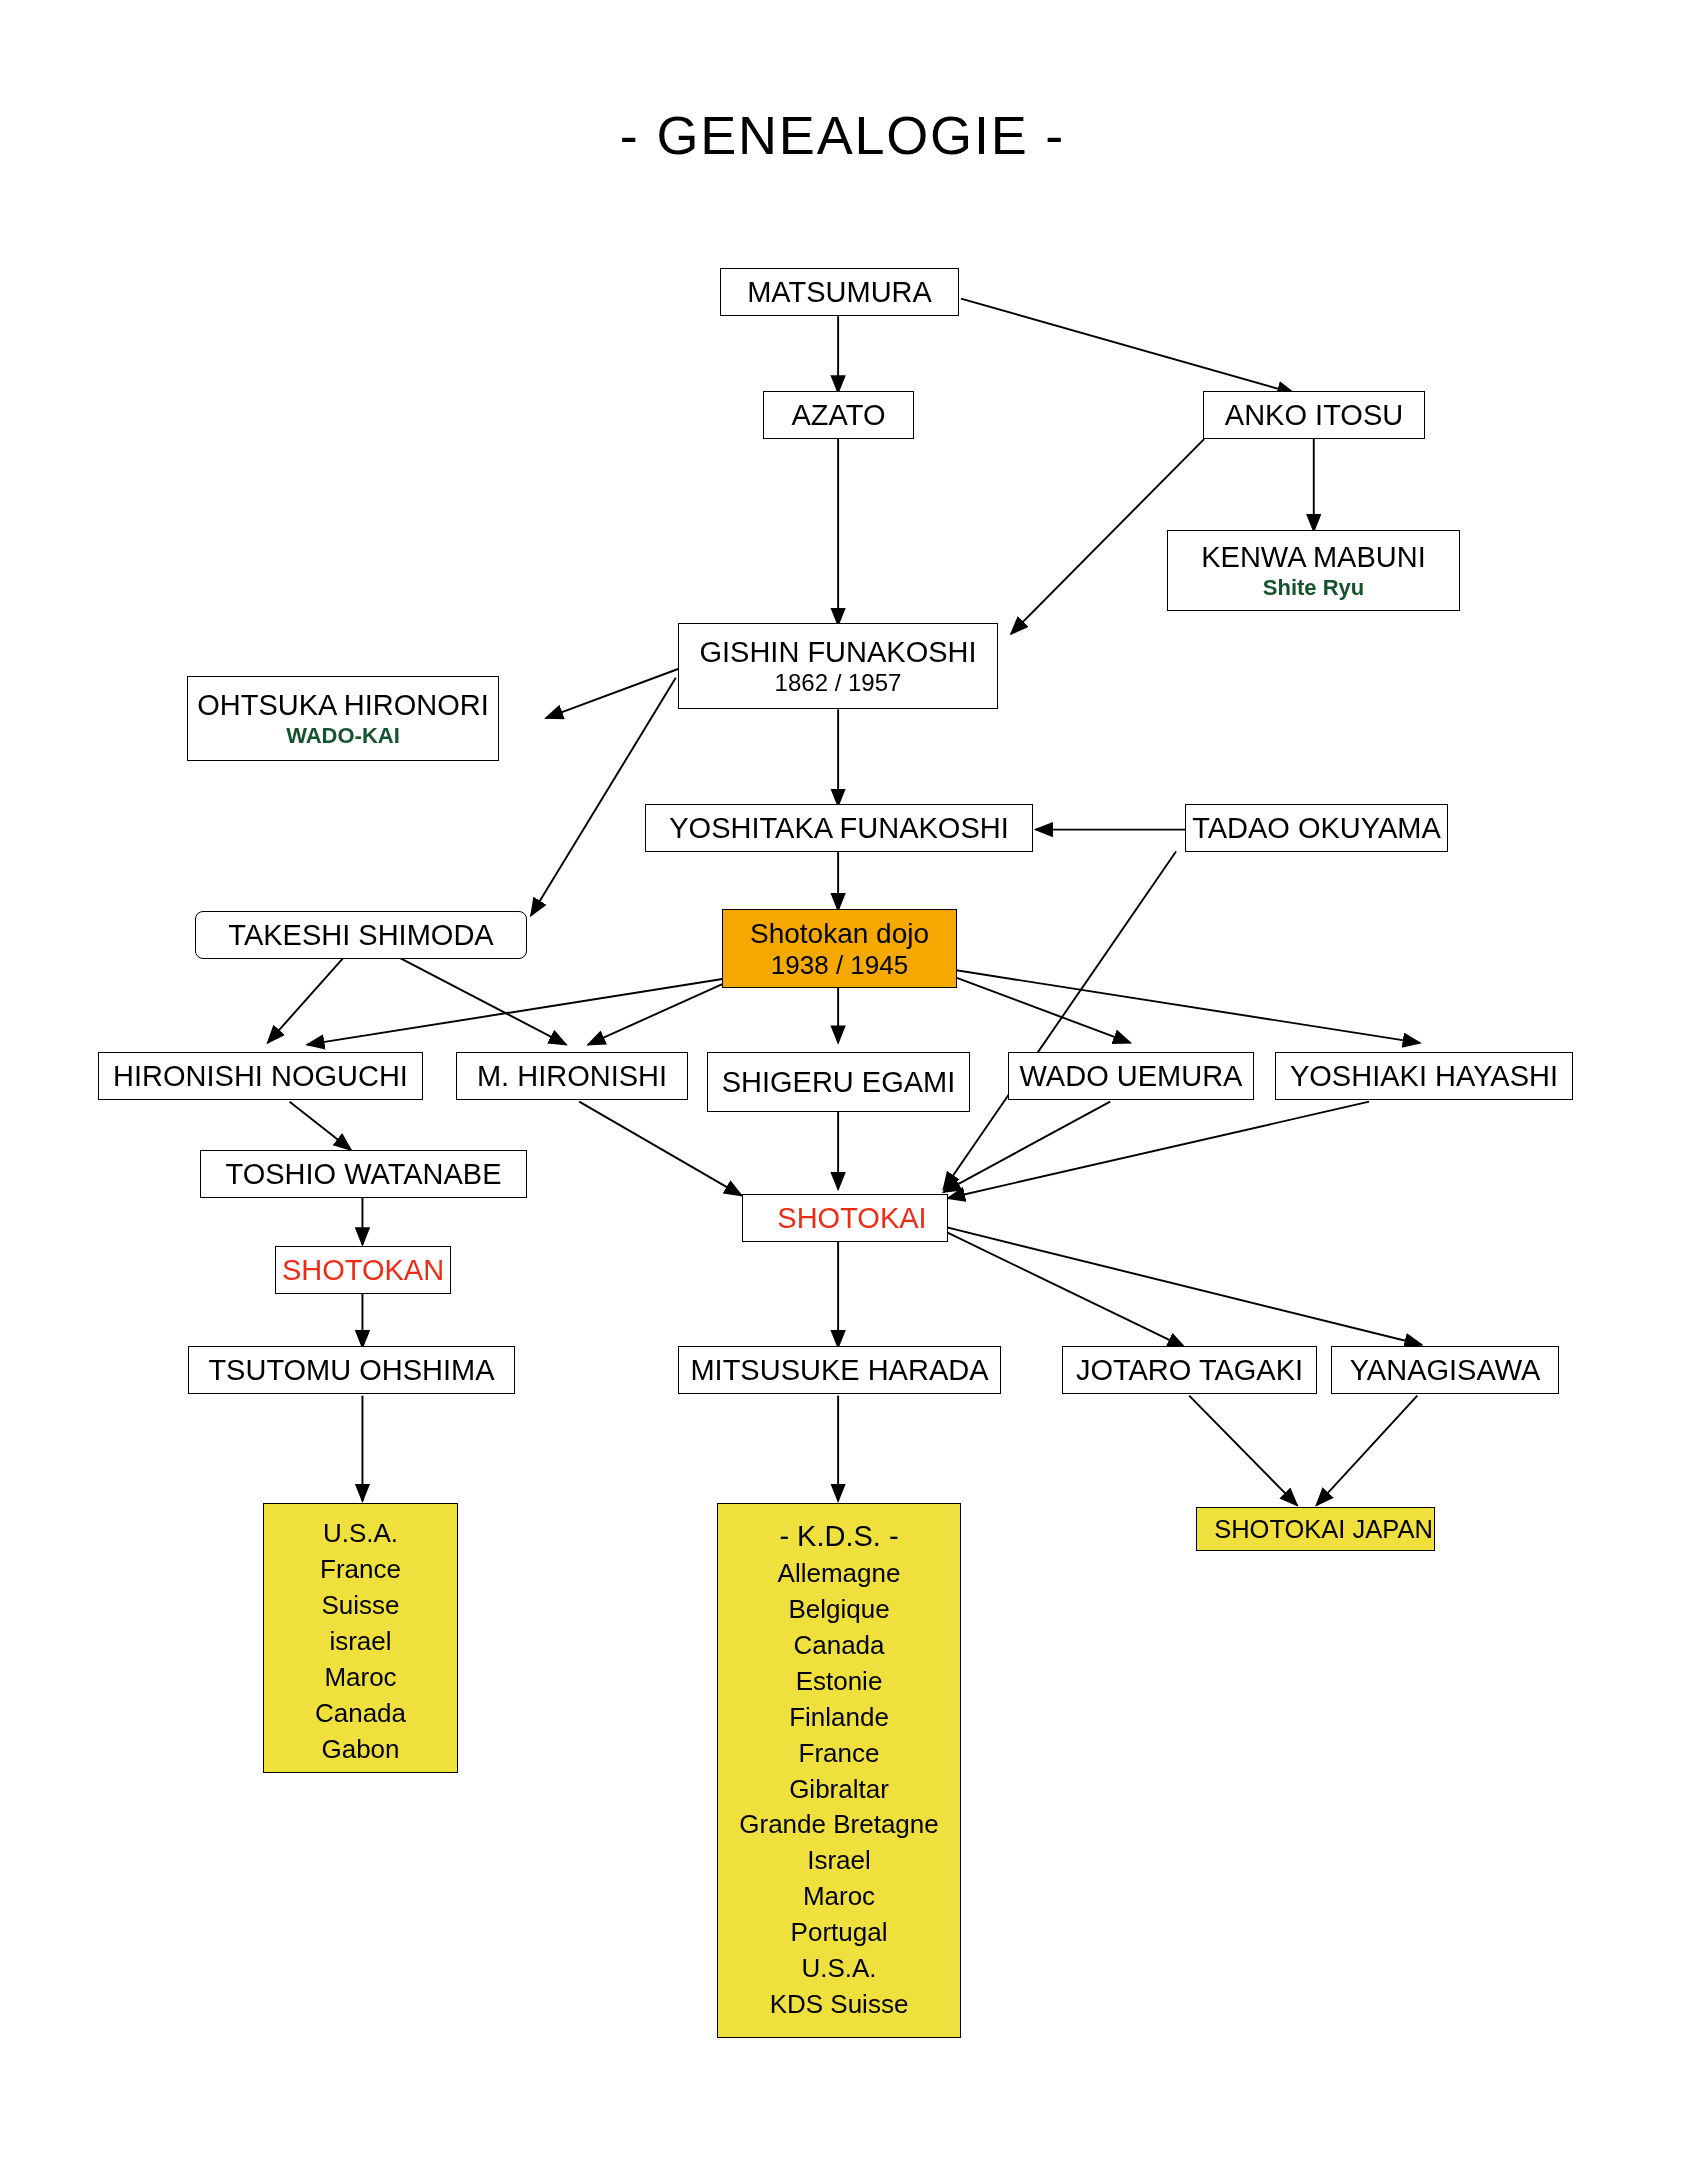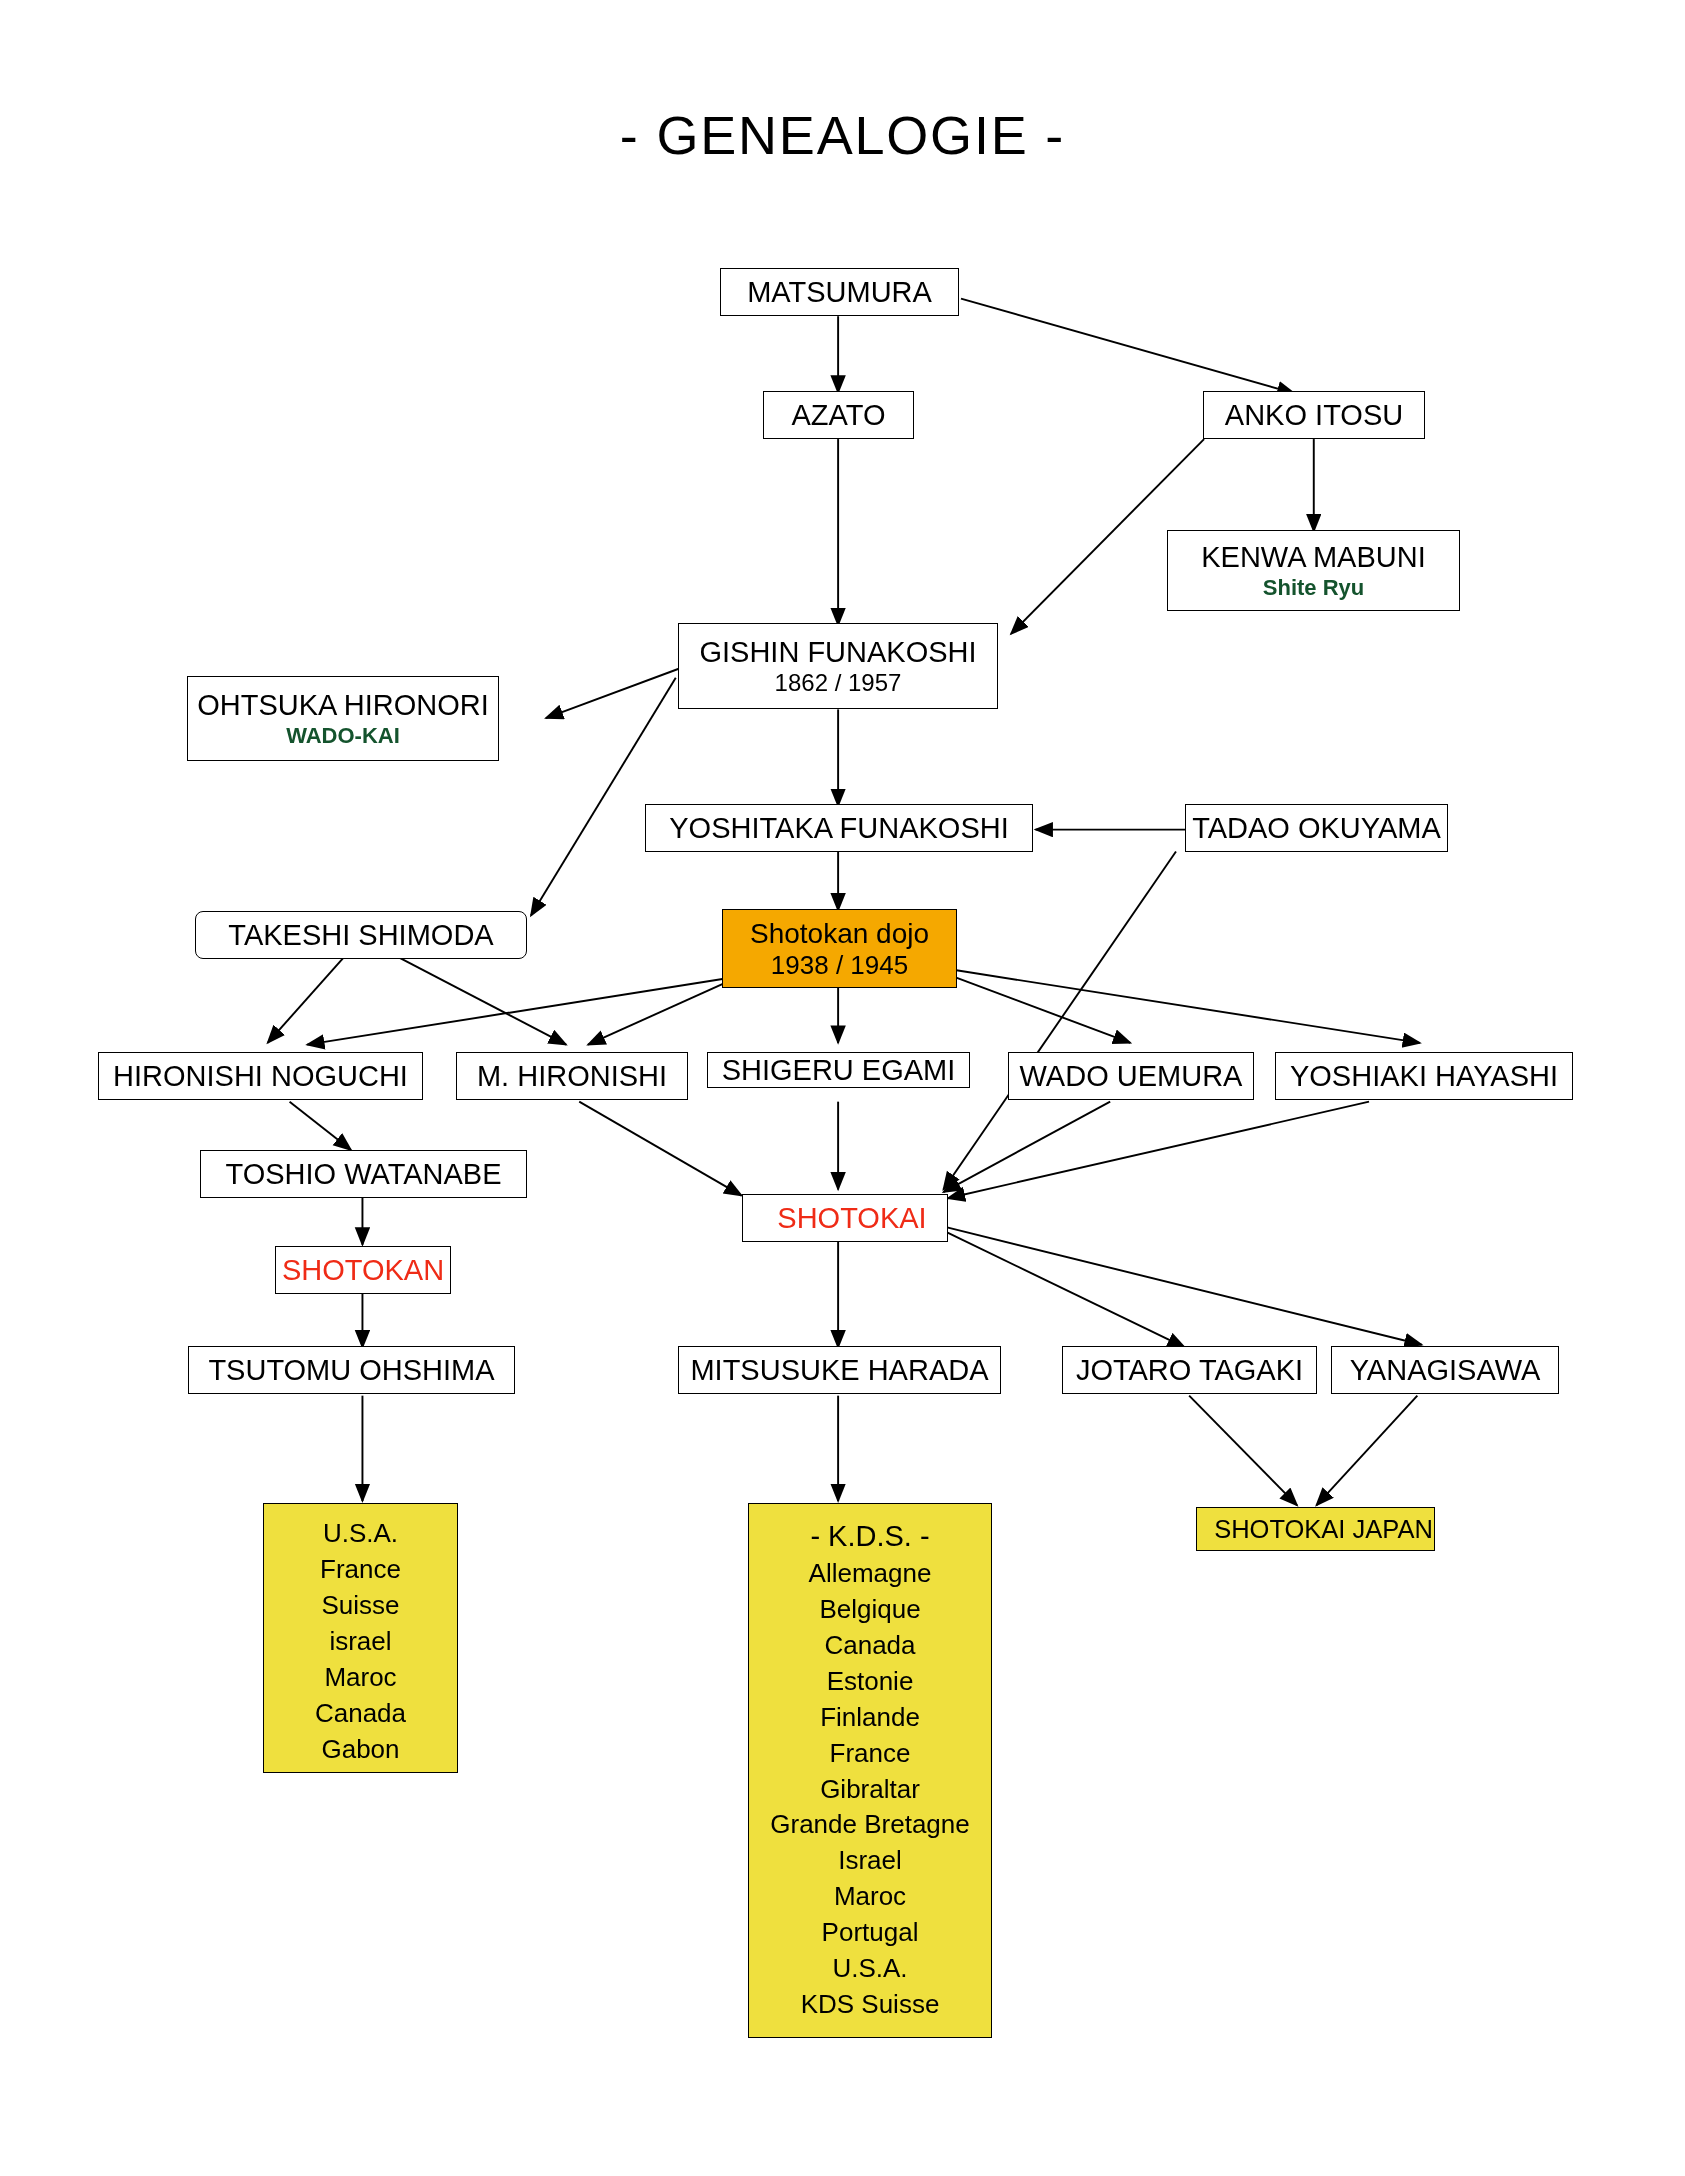--- a/index.html
+++ b/index.html
@@ -153,21 +153,21 @@
   </div>
 
   <div class="node" style="left:98px;top:1052px;width:325px;height:48px;">
     <span class="nm">HIRONISHI NOGUCHI</span>
   </div>
 
   <div class="node" style="left:456px;top:1052px;width:232px;height:48px;">
     <span class="nm">M. HIRONISHI</span>
   </div>
 
-  <div class="node" style="left:707px;top:1052px;width:263px;height:36px;">
+  <div class="node" style="left:707px;top:1052px;width:263px;height:60px;">
     <span class="nm">SHIGERU EGAMI</span>
   </div>
 
   <div class="node" style="left:1008px;top:1052px;width:246px;height:48px;">
     <span class="nm">WADO UEMURA</span>
   </div>
 
   <div class="node" style="left:1275px;top:1052px;width:298px;height:48px;">
     <span class="nm">YOSHIAKI HAYASHI</span>
   </div>
@@ -203,21 +203,21 @@
   <div class="listbox" style="left:263px;top:1503px;width:195px;height:270px;">
     <span class="li">U.S.A.</span>
     <span class="li">France</span>
     <span class="li">Suisse</span>
     <span class="li">israel</span>
     <span class="li">Maroc</span>
     <span class="li">Canada</span>
     <span class="li">Gabon</span>
   </div>
 
-  <div class="listbox" style="left:717px;top:1503px;width:244px;height:535px;margin-left:31px;">
+  <div class="listbox" style="left:717px;top:1503px;width:244px;height:535px;">
     <span class="hd">- K.D.S. -</span>
     <span class="li">Allemagne</span>
     <span class="li">Belgique</span>
     <span class="li">Canada</span>
     <span class="li">Estonie</span>
     <span class="li">Finlande</span>
     <span class="li">France</span>
     <span class="li">Gibraltar</span>
     <span class="li">Grande Bretagne</span>
     <span class="li">Israel</span>

